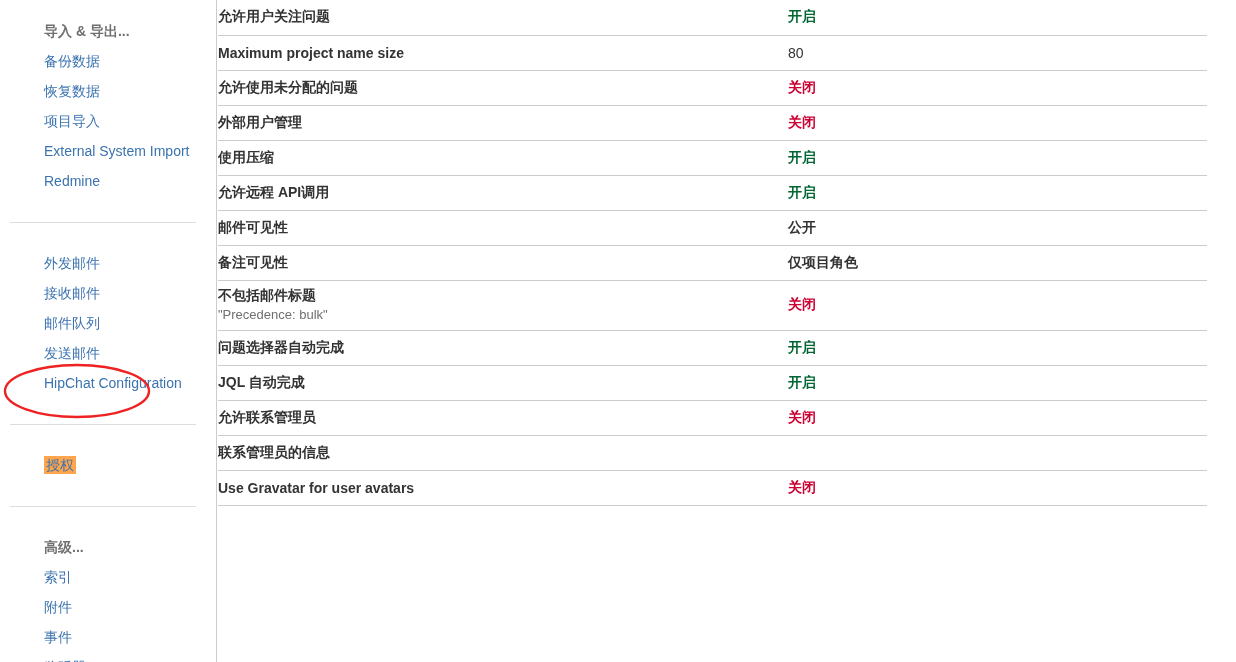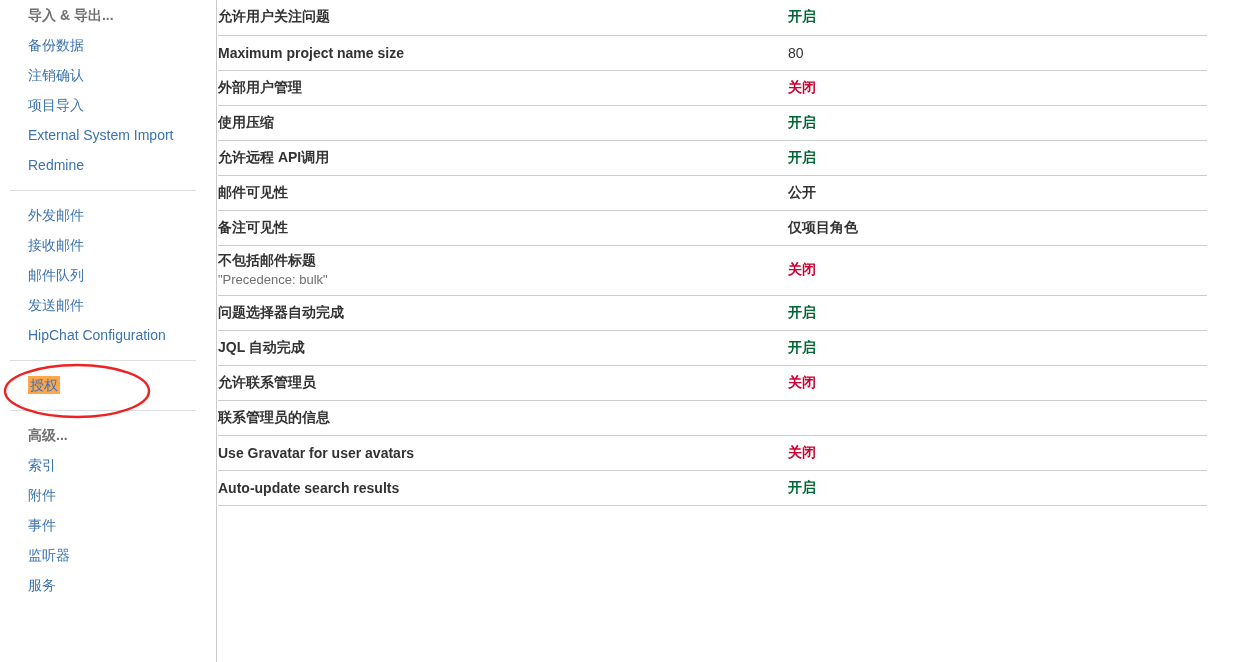--- a/index.html
+++ b/index.html
@@ -27,21 +27,21 @@
     left: 0;
     top: 0;
     width: 217px;
     height: 662px;
     border-right: 1px solid #cccccc;
     box-sizing: border-box;
     background: #ffffff;
   }
 
   .side-section {
-    padding: 0;
+    padding: 16px;
   }
 
   .side-header {
     font-size: 14px;
     font-weight: bold;
     color: #707070;
     padding: 0 0 0 28px;
     line-height: 30px;
     height: 30px;
     white-space: nowrap;
@@ -137,21 +137,21 @@
 </style>
 </head>
 <body>
 
 <div id="app">
 
   <nav id="sidebar">
       <div class="side-section">
         <div class="side-header">导入 &amp; 导出...</div>
         <a class="side-link" href="#"><span class="">备份数据</span></a>
-        <a class="side-link" href="#"><span class="">注销确认</span></a>
+        <a class="side-link" href="#"><span class="">恢复数据</span></a>
         <a class="side-link" href="#"><span class="">项目导入</span></a>
         <a class="side-link" href="#"><span class="">External System Import</span></a>
         <a class="side-link" href="#"><span class="">Redmine</span></a>
       </div>
       <div class="side-divider"></div>
       <div class="side-section">
         <a class="side-link" href="#"><span class="">外发邮件</span></a>
         <a class="side-link" href="#"><span class="">接收邮件</span></a>
         <a class="side-link" href="#"><span class="">邮件队列</span></a>
         <a class="side-link" href="#"><span class="">发送邮件</span></a>
@@ -178,20 +178,24 @@
       <tbody>
           <tr>
             <td class="key"><span>允许用户关注问题</span></td>
             <td class="val"><span class="v-on">开启</span></td>
           </tr>
           <tr>
             <td class="key"><span>Maximum project name size</span></td>
             <td class="val"><span class="v-plain">80</span></td>
           </tr>
           <tr>
+            <td class="key"><span>允许使用未分配的问题</span></td>
+            <td class="val"><span class="v-off">关闭</span></td>
+          </tr>
+          <tr>
             <td class="key"><span>外部用户管理</span></td>
             <td class="val"><span class="v-off">关闭</span></td>
           </tr>
           <tr>
             <td class="key"><span>使用压缩</span></td>
             <td class="val"><span class="v-on">开启</span></td>
           </tr>
           <tr>
             <td class="key"><span>允许远程 API调用</span></td>
             <td class="val"><span class="v-on">开启</span></td>
@@ -220,24 +224,20 @@
             <td class="key"><span>允许联系管理员</span></td>
             <td class="val"><span class="v-off">关闭</span></td>
           </tr>
           <tr>
             <td class="key"><span>联系管理员的信息</span></td>
             <td class="val"><span class="v-plain"></span></td>
           </tr>
           <tr>
             <td class="key"><span>Use Gravatar for user avatars</span></td>
             <td class="val"><span class="v-off">关闭</span></td>
-          </tr>
-          <tr>
-            <td class="key"><span>Auto-update search results</span></td>
-            <td class="val"><span class="v-on">开启</span></td>
           </tr>
         </tbody>
     </table>
   </div>
 
   <svg id="annotation" viewBox="0 0 1236 662">
     <ellipse cx="77" cy="391" rx="72" ry="26" fill="none" stroke="#ee2222" stroke-width="2.4"></ellipse>
   </svg>
 
 </div>

